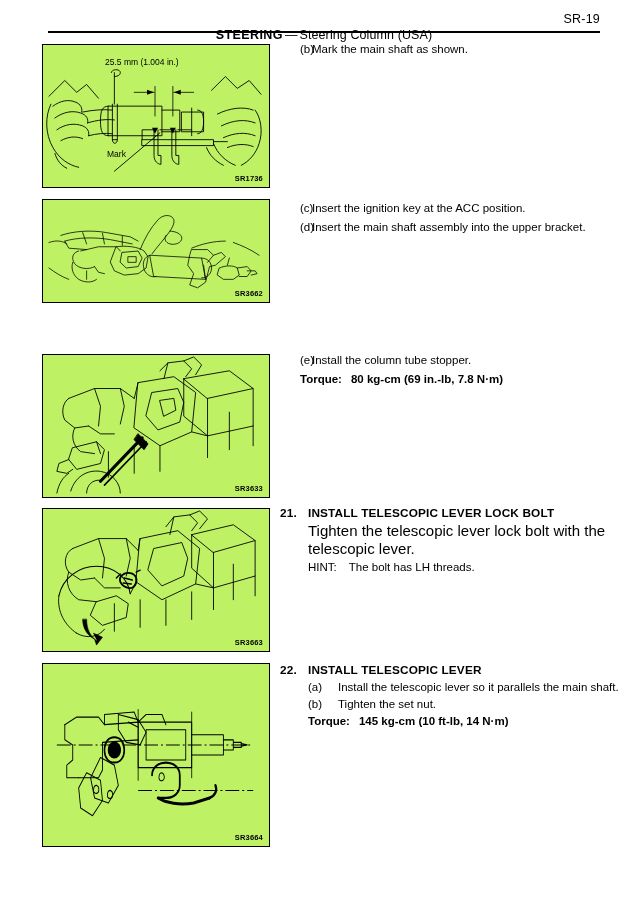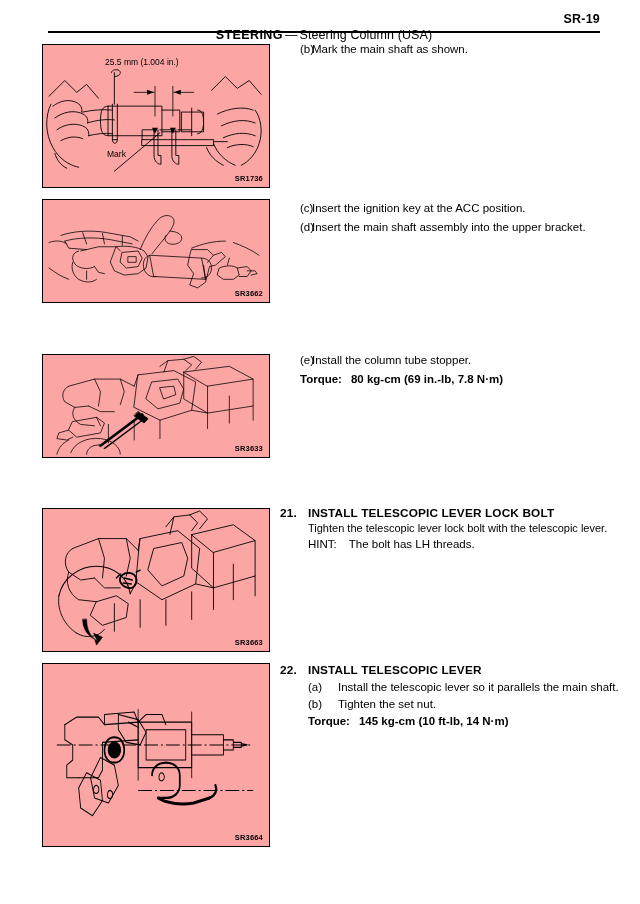--- a/index.html
+++ b/index.html
@@ -43,39 +43,39 @@
     padding: 0 2px;
   }
   .header-title .sub {
     font-weight: normal;
   }
   .header-page {
     position: absolute;
     right: 0;
     top: 0;
     font-size: 12.5px;
-    font-weight: bold;
+    font-weight: normal;
     letter-spacing: 0.2px;
   }
   .header-rule {
     position: absolute;
     left: 48px;
     top: 31px;
     width: 552px;
     height: 2px;
     background: #000000;
   }
 
   
   .figure {
     position: absolute;
     left: 42px;
     width: 228px;
     border: 1.5px solid #000000;
-    background: #fca5a5;
+    background: #bef264;
     box-sizing: border-box;
   }
   .figure-inner {
     position: absolute;
     inset: 0;
     overflow: hidden;
   }
   .figure svg {
     position: absolute;
     left: 0;
@@ -150,22 +150,22 @@
   }
   .section-num {
     flex: 0 0 28px;
     width: 28px;
   }
   .section-title {
     flex: 1 1 auto;
   }
   .section-para {
     padding-left: 28px;
-    font-size: 11px;
-    line-height: 13px;
+    font-size: 15px;
+    line-height: 18px;
   }
   .hint-line {
     display: flex;
     padding-left: 28px;
     font-size: 11.5px;
     line-height: 17px;
     margin-top: 1px;
   }
   .hint-label {
     flex: 0 0 auto;
@@ -313,21 +313,21 @@
         <path d="M6 60 C14 56, 20 58, 24 62"></path>
         <path d="M6 96 C12 102, 18 108, 26 112"></path>
         <path d="M192 60 C200 64, 210 70, 218 78"></path>
         <path d="M150 68 C160 62, 172 58, 184 58"></path>
       </g>
     </svg>
     <div class="figure-code">SR3662</div>
   </div>
 </div>
 
-<div class="figure" style="top:354px; height:104px;">
+<div class="figure" style="top:354px; height:144px;">
   <div class="figure-inner">
     <svg viewBox="0 0 228 144" preserveAspectRatio="none">
       <g fill="none" stroke="#000" stroke-width="0.9" stroke-linejoin="round" stroke-linecap="round">
 
         <path d="M142 24 L188 16 L212 34 L166 44 Z"></path>
         <path d="M166 44 L166 82 L212 72 L212 34"></path>
         <path d="M142 24 L142 62 L166 82"></path>
         <path d="M188 58 L188 96"></path>
         <path d="M166 82 L166 104"></path>
         <path d="M212 72 L212 92"></path>

